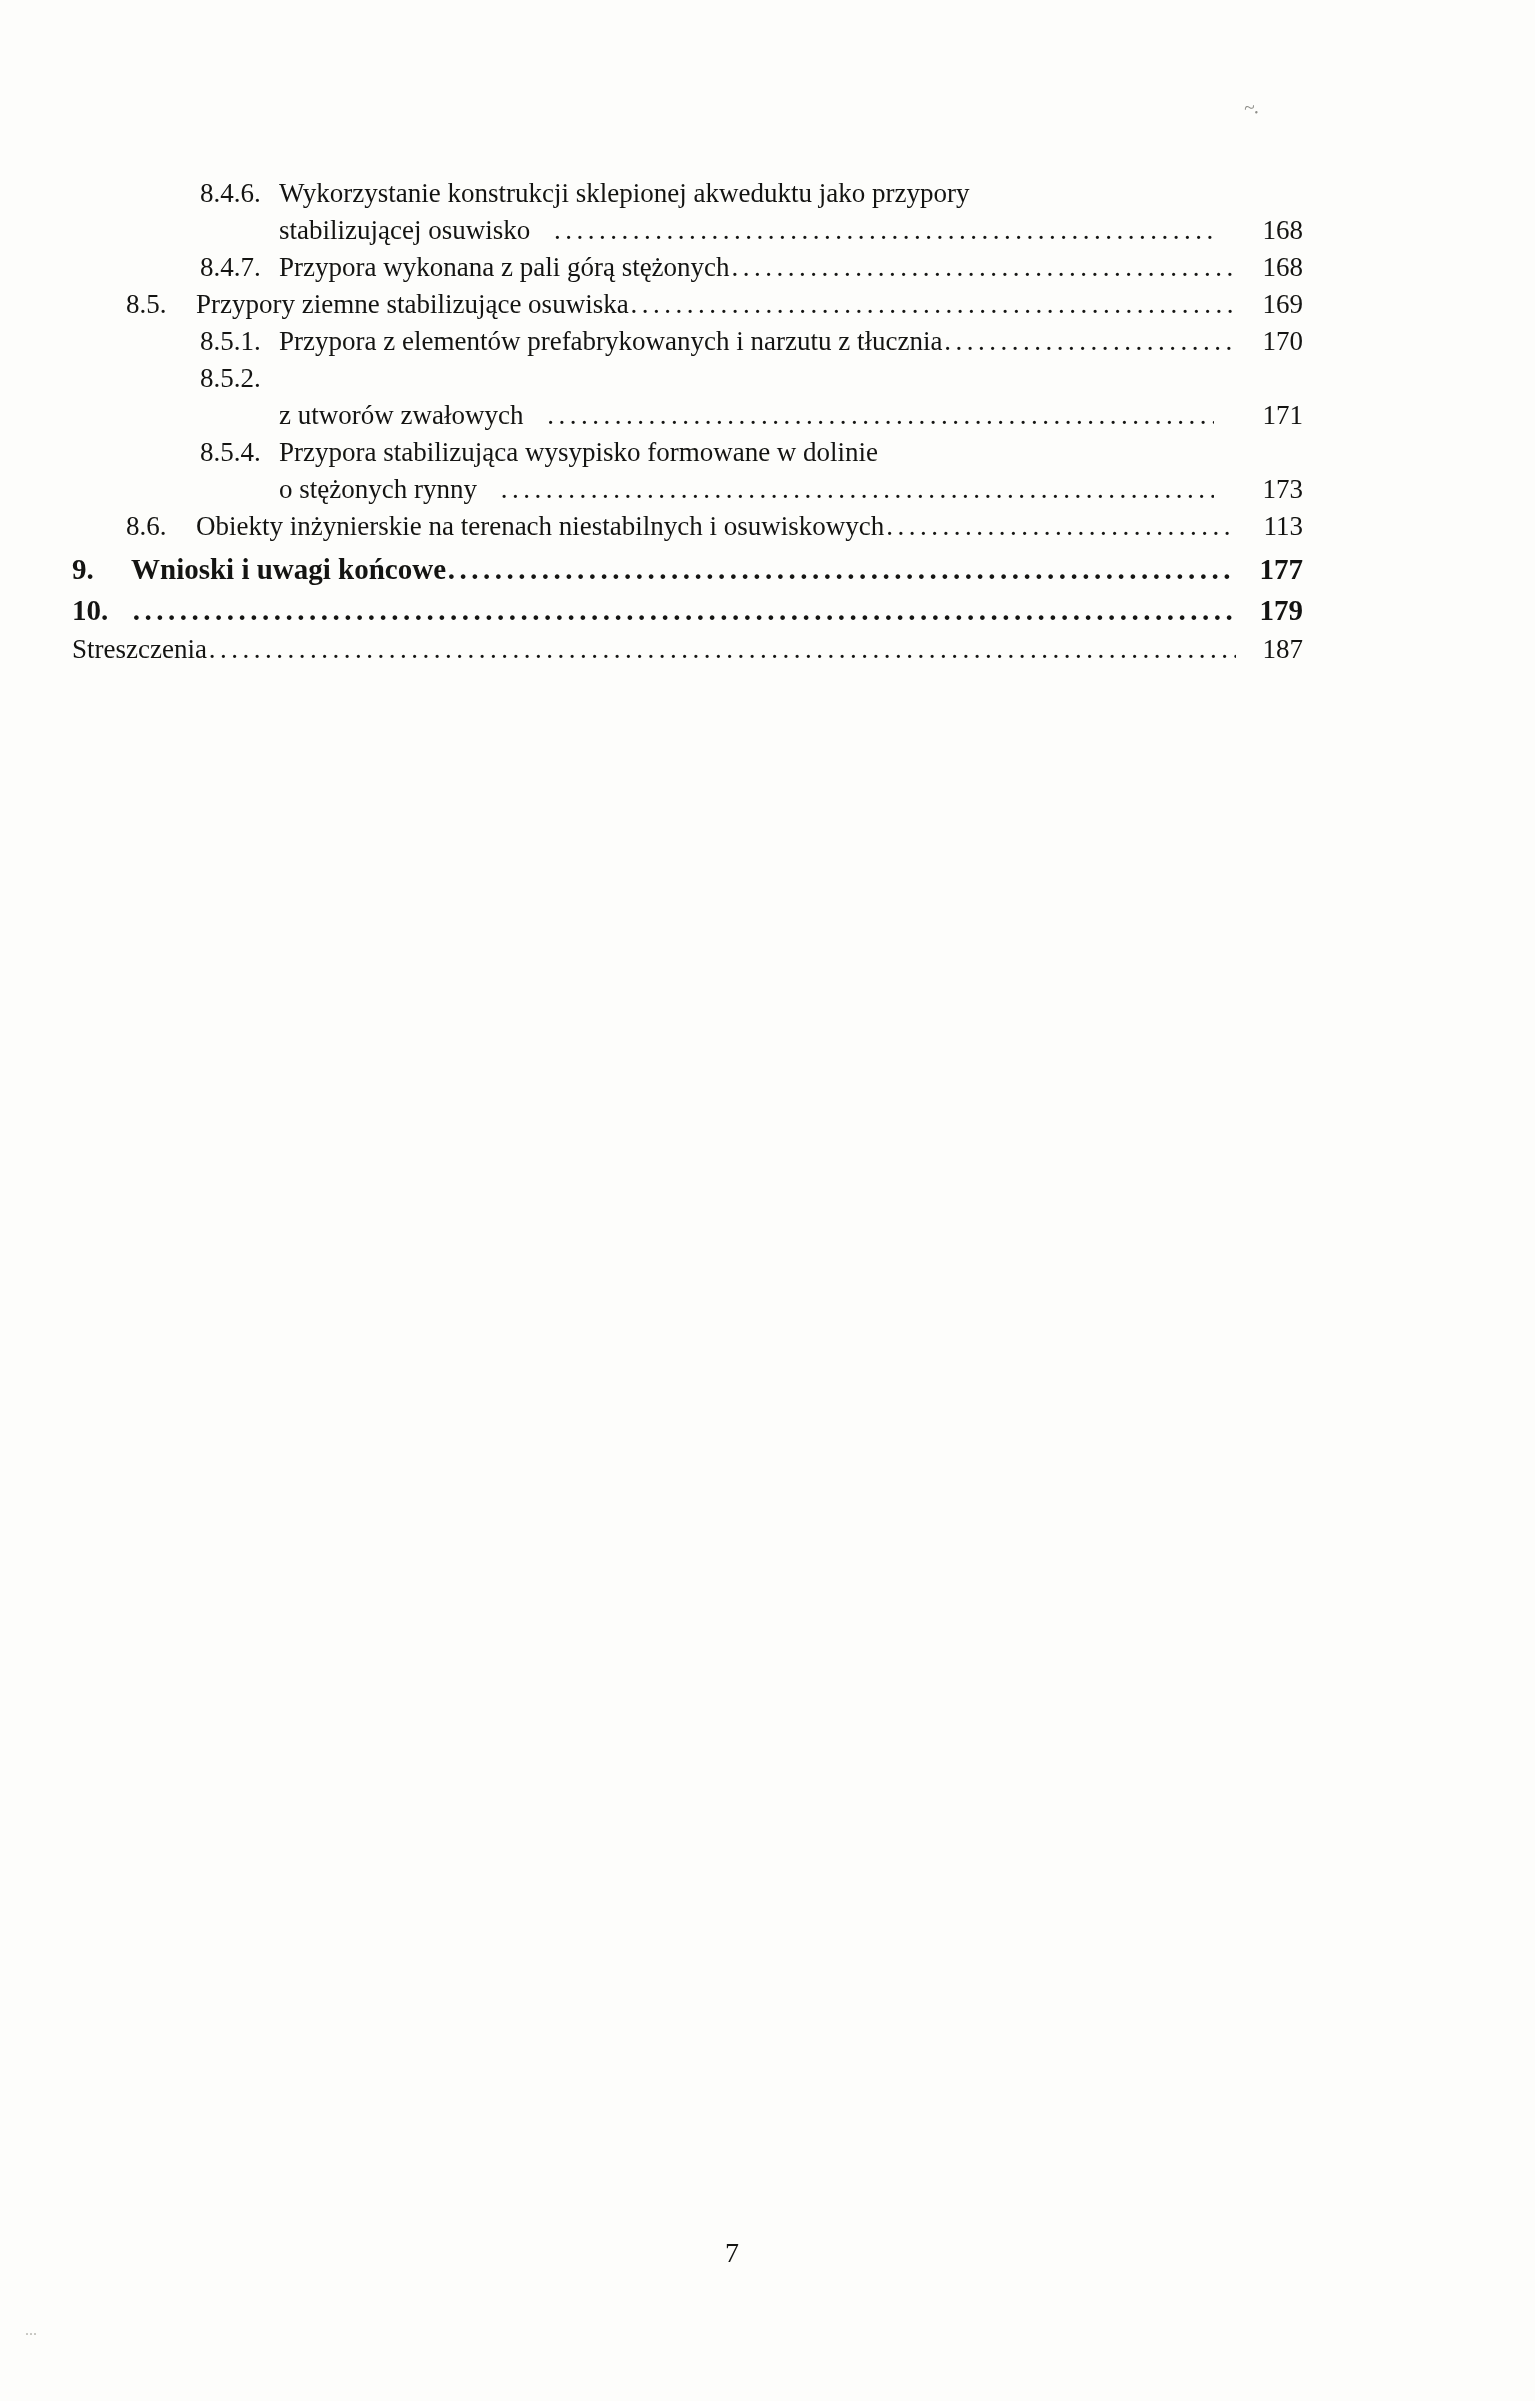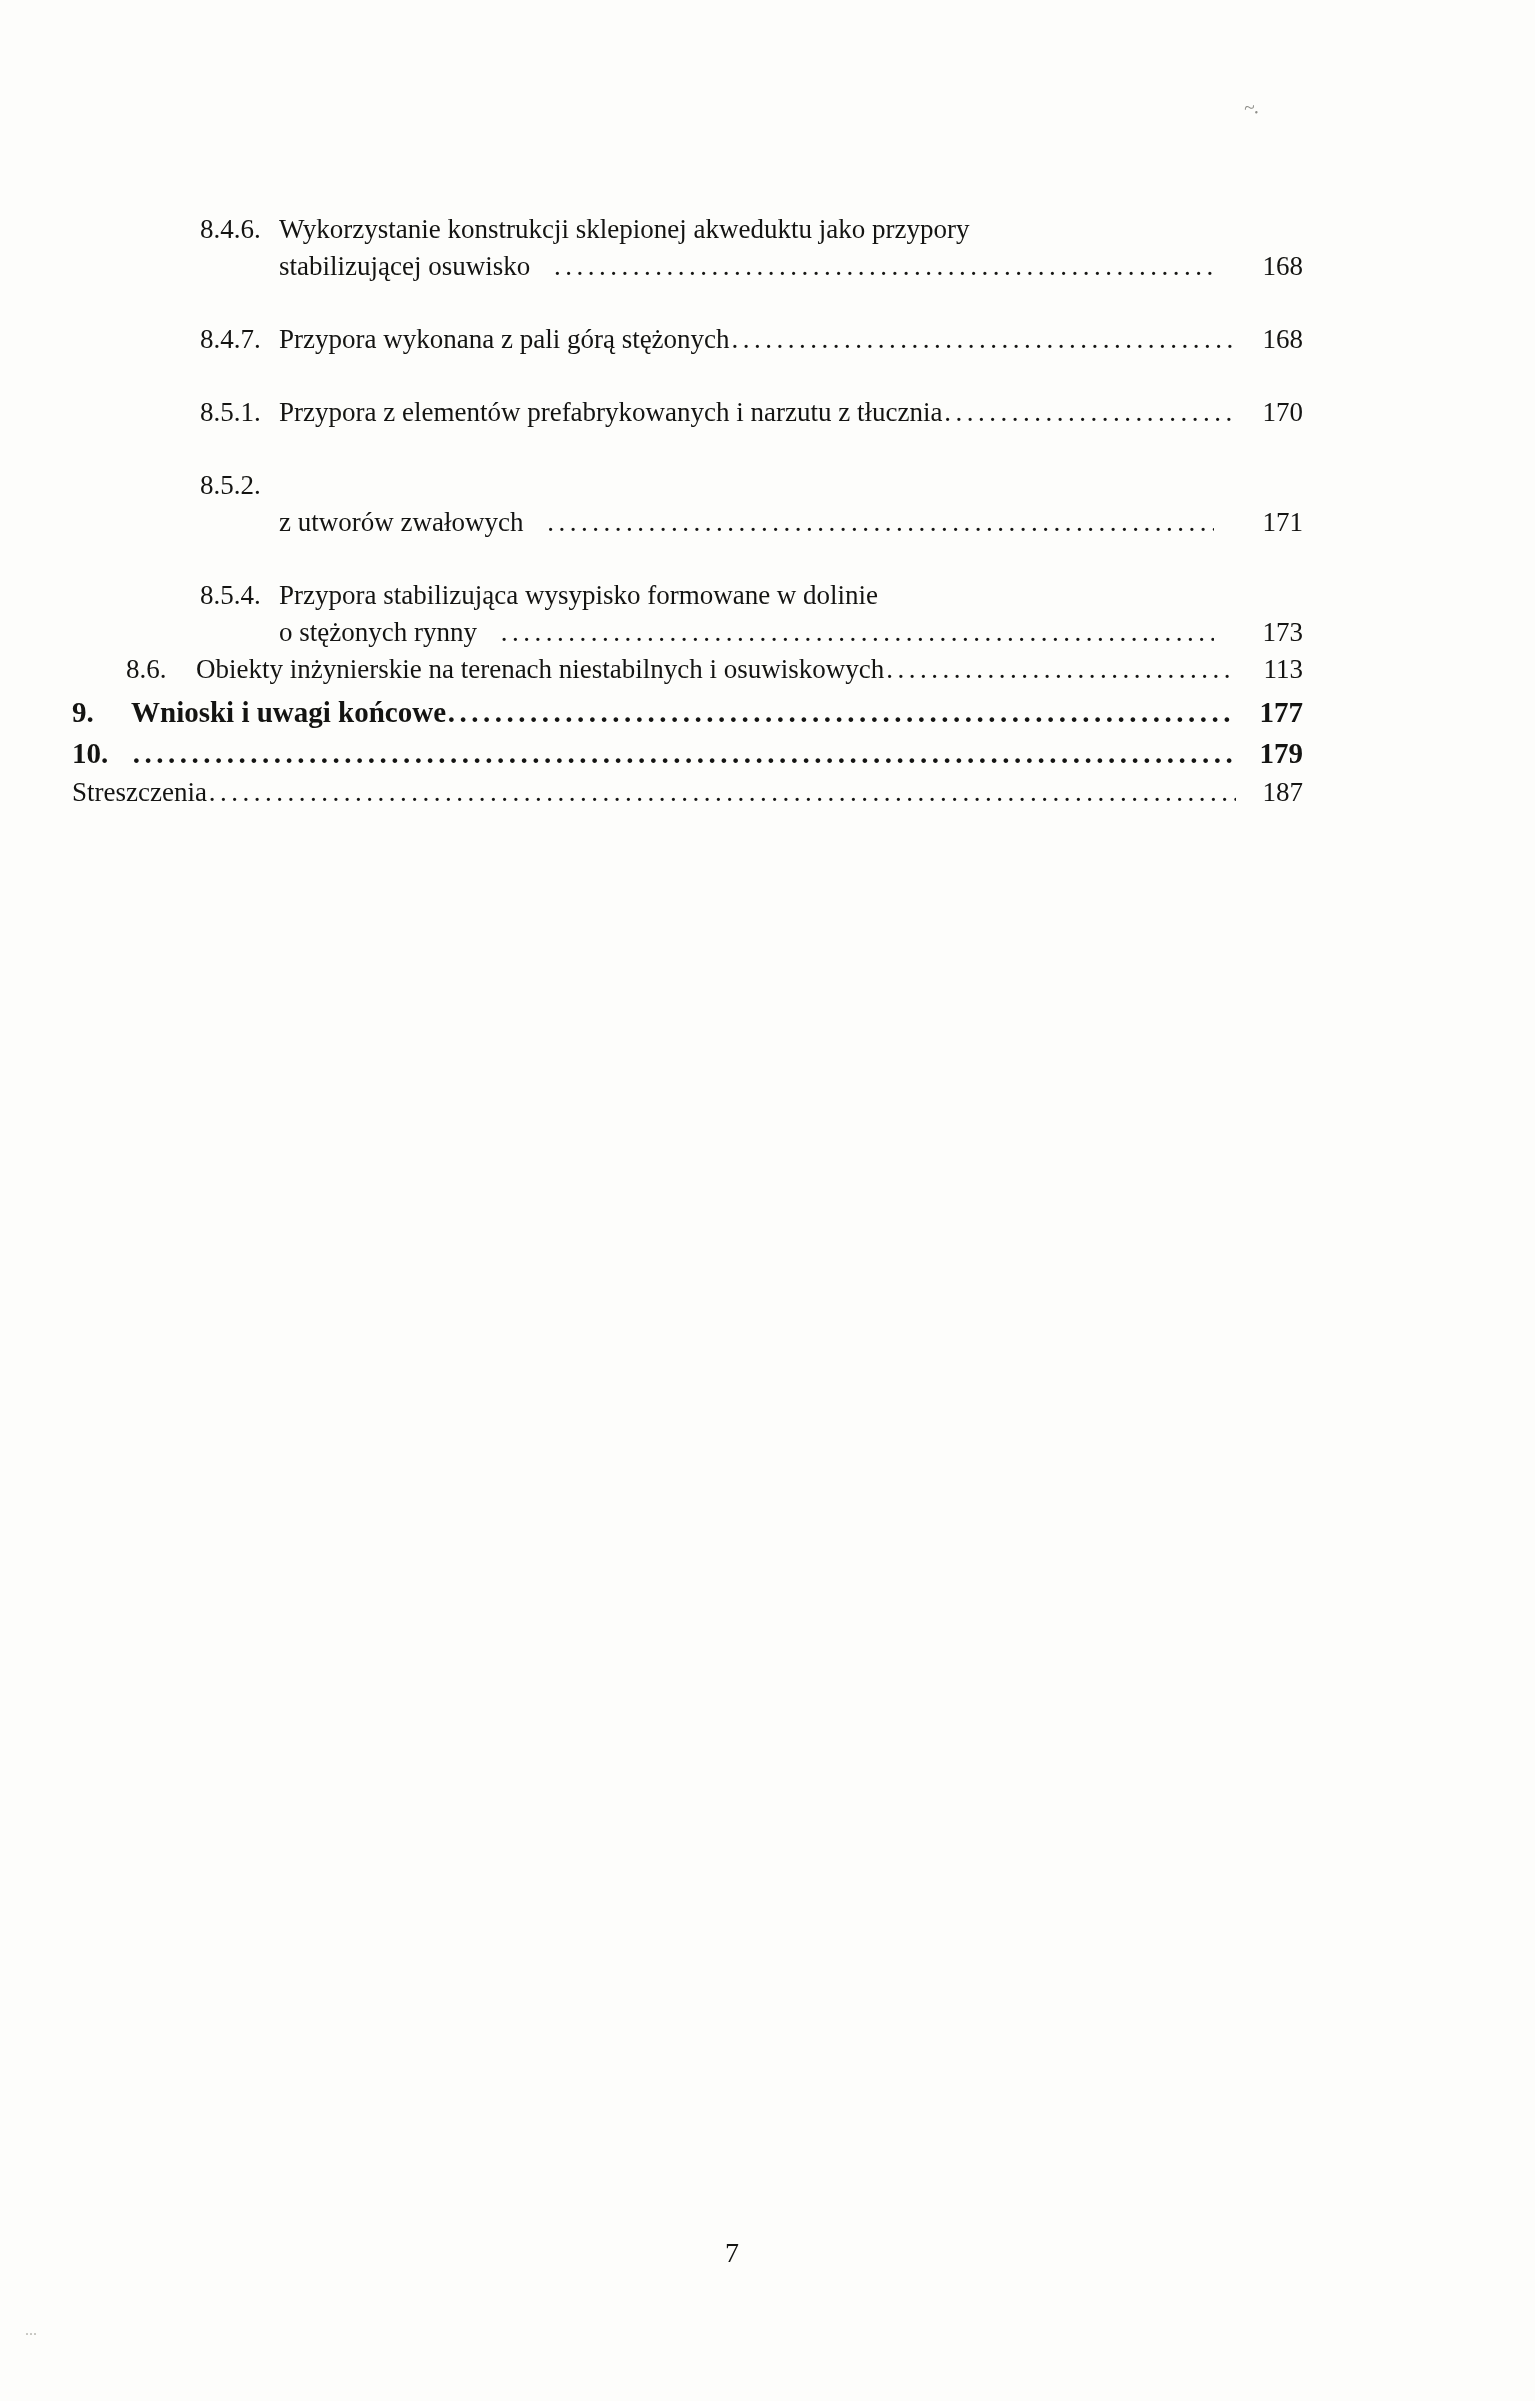--- a/index.html
+++ b/index.html
@@ -22,21 +22,21 @@
   .row {
     display: flex;
     align-items: baseline;
     font-size: 27px;
     line-height: 37px;
     white-space: nowrap;
   }
   .num  { flex: 0 0 auto; }
   .txt  { flex: 0 1 auto; }
   .l3      { padding-left: 128px; }
-  .l3 .num { width: 79px; margin-top: 36px; }
+  .l3 .num { width: 79px; }
   .l3cont  { padding-left: 207px; gap: 22px; }
   .l2      { padding-left: 54px; }
   .l2 .num { width: 70px; }
   .l1 .num { width: 59px; }
   .l0 .num { width: 0; }
   .bold {
     font-weight: 700;
     font-size: 29px;
     line-height: 41px;
   }
@@ -102,20 +102,26 @@
     <span class="pg">168</span>
   </div>
 
   <div class="row l3">
     <span class="num">8.4.7.</span>
     <span class="txt">Przypora wykonana z pali górą stężonych</span>
     <span class="leader"></span>
     <span class="pg">168</span>
   </div>
 
+  <div class="row l2">
+    <span class="num">8.5.</span>
+    <span class="txt">Przypory ziemne stabilizujące osuwiska</span>
+    <span class="leader"></span>
+    <span class="pg">169</span>
+  </div>
 
   <div class="row l3">
     <span class="num">8.5.1.</span>
     <span class="txt">Przypora z elementów prefabrykowanych i narzutu z tłucznia</span>
     <span class="leader"></span>
     <span class="pg">170</span>
   </div>
 
   <div class="row l3 noleader">
     <span class="num">8.5.2.</span>

